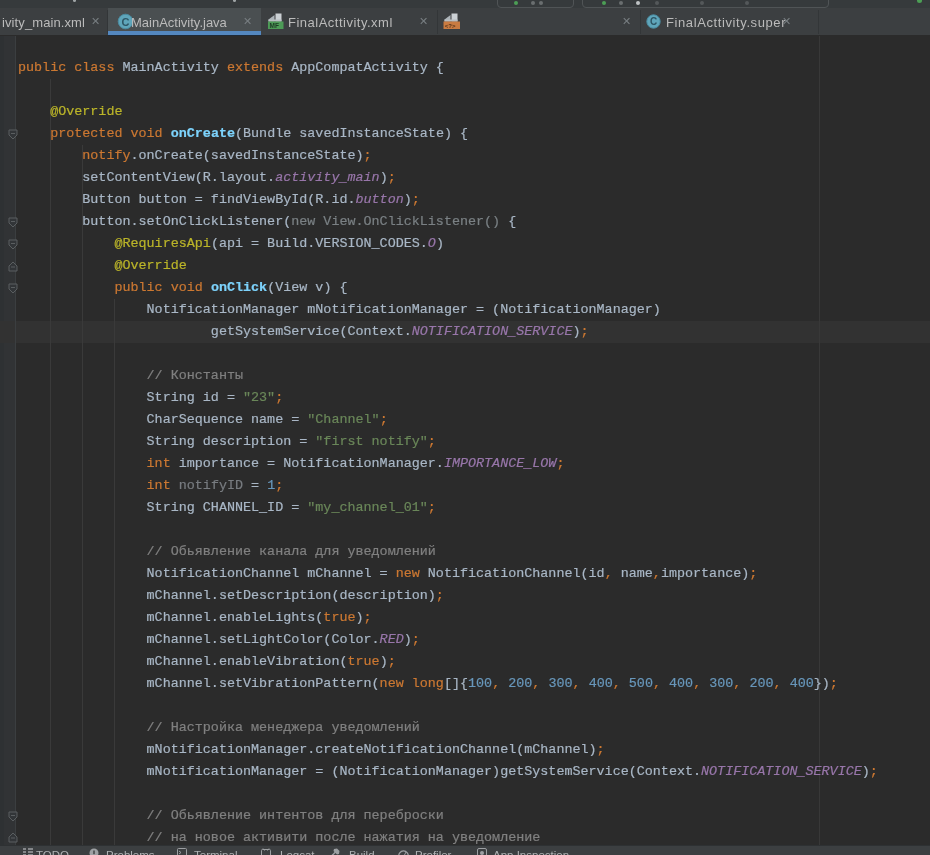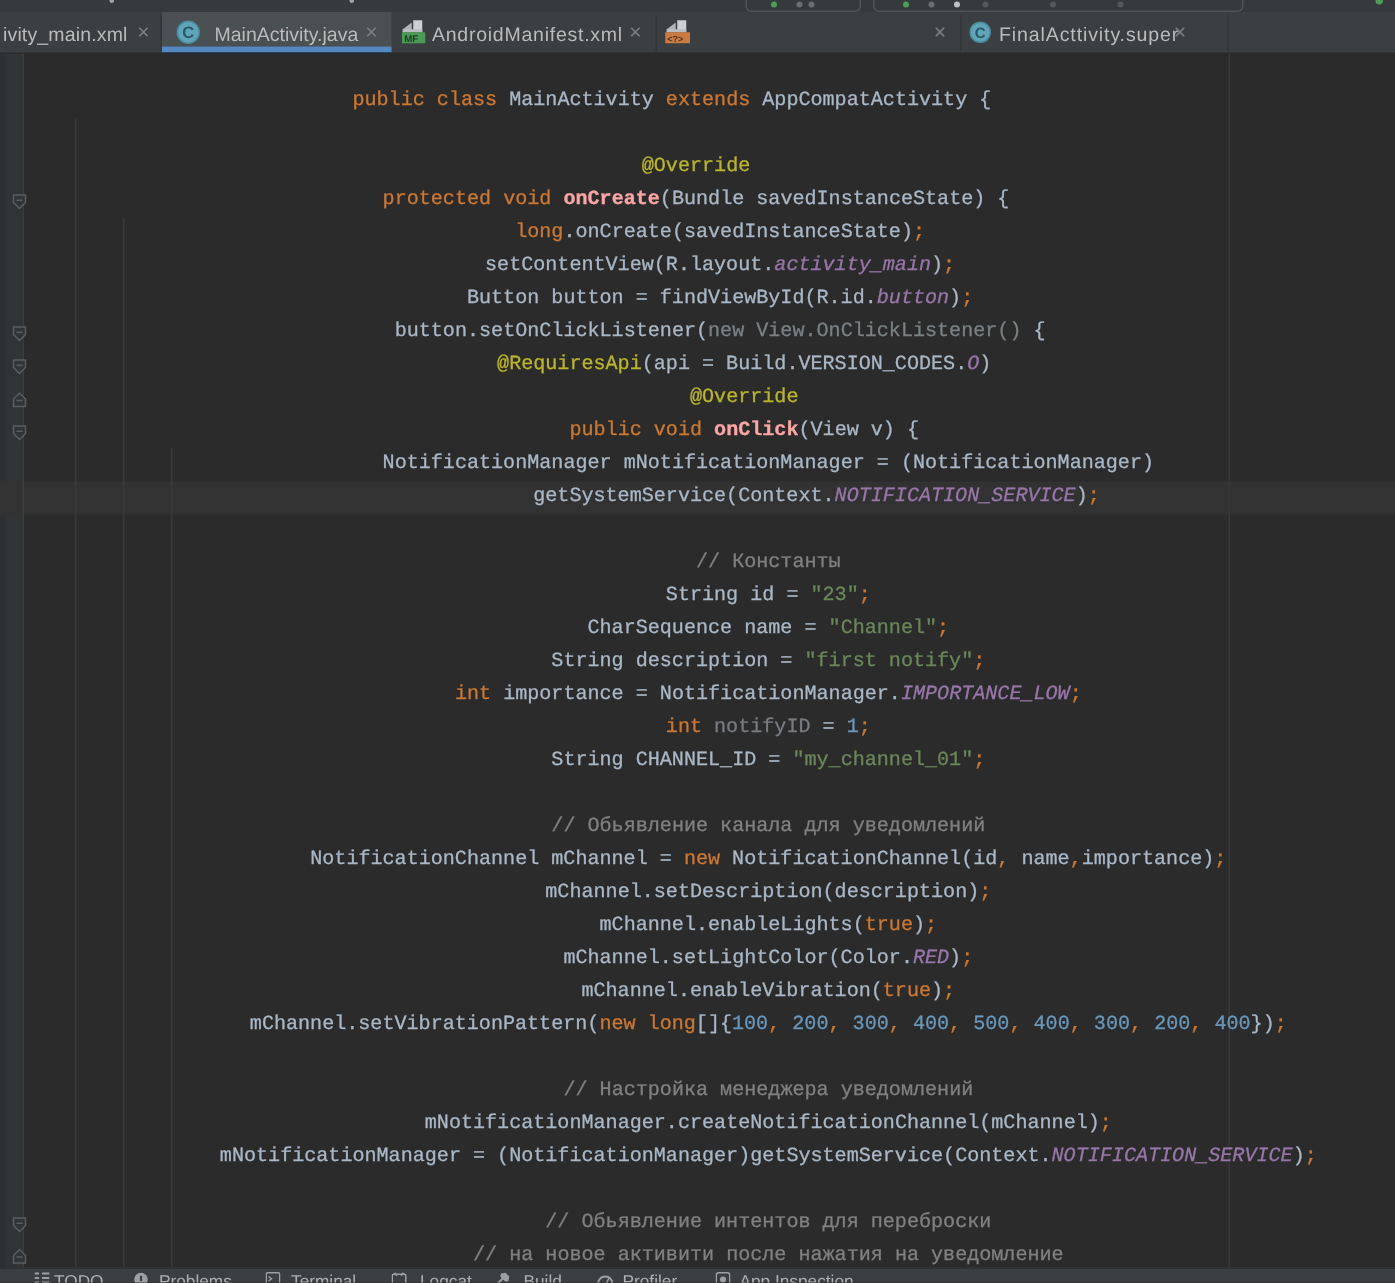--- a/index.html
+++ b/index.html
@@ -18,24 +18,24 @@
   .tsep{position:absolute;top:2px;width:1px;height:24px;background:#333638;}
   .tx{position:absolute;top:7px;font-size:11px;color:#787E82;}
   
   #editor{left:0;top:36px;width:930px;height:809px;background:#2B2B2B;overflow:hidden;}
   #gutter{left:0;top:0;width:15px;height:809px;background:#313335;}
   #gutsep{left:15px;top:0;width:1px;height:809px;background:#3B3E40;}
   .iguide{position:absolute;width:1px;background:#3A3A3A;}
   #wrapguide{left:819px;top:0;width:1px;height:809px;background:#383838;}
   #caretrow{left:0px;top:285px;width:930px;height:22px;background:#323232;}
   pre#code{position:absolute;left:18px;top:21px;margin:0;font-family:"Liberation Mono", monospace;
-     font-size:13.4px;line-height:22px;color:#A9B7C6;white-space:pre;text-align:center;-webkit-text-stroke:0.2px currentColor;}
+     font-size:13.4px;line-height:22px;color:#A9B7C6;white-space:pre;-webkit-text-stroke:0.2px currentColor;}
   .k{color:#CC7832;}
   .a{color:#BBB529;}
-  .m{color:#fca5a5;font-weight:bold;}
+  .m{color:#7dd3fc;font-weight:bold;}
   .f{color:#9876AA;font-style:italic;}
   .s{color:#6A8759;}
   .n{color:#6897BB;}
   .c{color:#808080;}
   .d{color:#7A8084;}
   .x{color:#787C80;}
   .u{text-underline-offset:3px;}
   .fold{position:absolute;left:8px;width:10px;height:11px;}
   
   #statusbar{left:0;top:845px;width:930px;height:10px;background:#3C3F41;border-top:1px solid #2E3133;box-sizing:border-box;overflow:hidden;}
@@ -71,31 +71,31 @@
   <div class="tsep" style="left:640px;"></div>
   <div class="tsep" style="left:818px;"></div>
 
   <div class="tabtext" style="left:2px;letter-spacing:0.1px;text-align:center;">ivity_main.xml</div>
   <div class="tx" style="left:91px;">✕</div>
 
   <svg class="abs" style="left:117px;top:5px;" width="17" height="17" viewBox="0 0 17 17">
     <circle cx="8.5" cy="8.5" r="7.3" fill="#5FA5BA" stroke="#4A8BA0" stroke-width="1"></circle>
     <text x="8.5" y="12.6" font-size="11" font-weight="bold" fill="#2E5665" text-anchor="middle" font-family="Liberation Sans">C</text>
   </svg>
-  <div class="tabtext" style="left:143px;">MainActivity.java</div>
+  <div class="tabtext" style="left:131px;">MainActivity.java</div>
   <div class="tx" style="left:243px;">✕</div>
 
   <svg class="abs" style="left:267px;top:5px;" width="17" height="16" viewBox="0 0 17 16">
     <rect x="8.5" y="0.5" width="6" height="8" fill="#CBD0D4"></rect>
     <path d="M1.5 8.5 v-2 l6-4.5 v6.5 z" fill="#ADB4B9"></path>
     <rect x="1.5" y="6.5" width="13" height="2" fill="#B8BEC2"></rect>
     <rect x="1" y="8.5" width="15.5" height="7.5" fill="#4D9B57"></rect>
     <text x="2.5" y="14.8" font-size="6.5" font-weight="bold" fill="#1E3B26" font-family="Liberation Sans">MF</text>
   </svg>
-  <div class="tabtext" style="left:288px;letter-spacing:0.5px;">AndroidManifest.xml</div>
+  <div class="tabtext" style="left:288px;letter-spacing:0.5px;">FinalActtivity.xml</div>
   <div class="tx" style="left:419px;">✕</div>
 
   <svg class="abs" style="left:443px;top:5px;" width="17" height="16" viewBox="0 0 17 16">
     <rect x="8.5" y="0.5" width="6" height="8" fill="#CBD0D4"></rect>
     <path d="M1.5 8.5 v-2 l6-4.5 v6.5 z" fill="#ADB4B9"></path>
     <rect x="1.5" y="6.5" width="13" height="2" fill="#B8BEC2"></rect>
     <rect x="0.5" y="8.5" width="16.5" height="7.5" fill="#C97B41"></rect>
     <text x="1.8" y="14.7" font-size="6" font-weight="bold" fill="#54331A" font-family="Liberation Sans">&lt;?&gt;</text>
   </svg>
   <div class="tabtext" style="left:467px;letter-spacing:0.2px;margin-top:40px;">activity_final_acttivity.xml</div>
@@ -145,21 +145,21 @@
     </svg>
   <svg class="fold" style="top:796px;" width="10" height="11" viewBox="0 0 10 11">
       <path d="M1 10 h8 v-5 l-4 -4 l-4 4 z" fill="#323538" stroke="#5A5E60"></path>
       <line x1="3" y1="6" x2="7" y2="6" stroke="#5A5E60"></line>
     </svg>
 
 <pre id="code"><span class="k">public class</span> MainActivity <span class="k">extends</span> AppCompatActivity {
 
     <span class="a">@Override</span>
     <span class="k">protected void</span> <span class="m">onCreate</span>(Bundle savedInstanceState) {
-        <span class="k">long</span>.onCreate(savedInstanceState)<span class="k">;</span>
+        <span class="k">notify</span>.onCreate(savedInstanceState)<span class="k">;</span>
         setContentView(R.layout.<span class="f">activity_main</span>)<span class="k">;</span>
         Button button = findViewById(R.id.<span class="f">button</span>)<span class="k">;</span>
         button.setOnClickListener(<span class="d">new View.OnClickListener()</span> {
             <span class="a">@RequiresApi</span>(api = Build.VERSION_CODES.<span class="f">O</span>)
             <span class="a">@Override</span>
             <span class="k">public void</span> <span class="m">onClick</span>(View v) {
                 NotificationManager <span class="u">mNotificationManager</span> = (NotificationManager)
                         getSystemService(Context.<span class="f">NOTIFICATION_SERVICE</span>)<span class="k">;</span>
 
                 <span class="c">// Константы</span>

